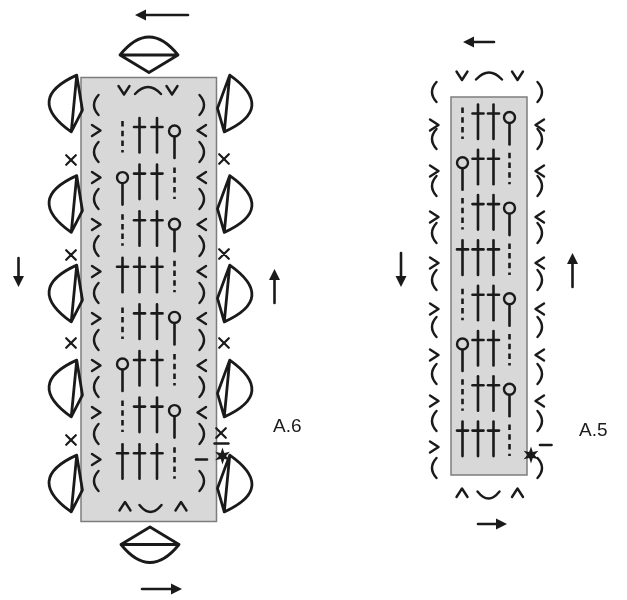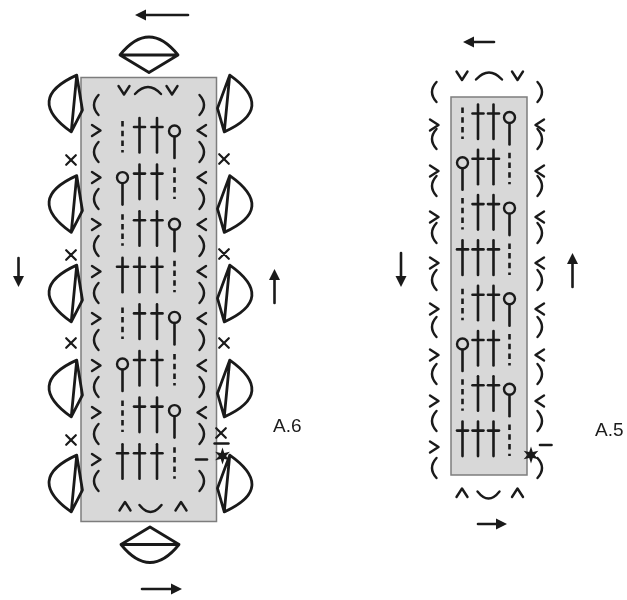--- a/index.html
+++ b/index.html
@@ -375,14 +375,14 @@
         <polygon points="463,42 474,36.5 474,47.5" fill="#1a1a1a"></polygon>
         <line x1="401" y1="253" x2="401" y2="278" fill="none" stroke="#1a1a1a" stroke-width="2.6" stroke-linecap="round" stroke-linejoin="round"></line>
         <polygon points="401,287 395.5,276 406.5,276" fill="#1a1a1a"></polygon>
         <line x1="572.5" y1="287" x2="572.5" y2="262" fill="none" stroke="#1a1a1a" stroke-width="2.6" stroke-linecap="round" stroke-linejoin="round"></line>
         <polygon points="572.5,253 567,264 578,264" fill="#1a1a1a"></polygon>
         <line x1="478" y1="524" x2="498" y2="524" fill="none" stroke="#1a1a1a" stroke-width="2.6" stroke-linecap="round" stroke-linejoin="round"></line>
         <polygon points="507,524 496,518.5 496,529.5" fill="#1a1a1a"></polygon>
       </g>
     </svg>
   <div class="chart-label" id="label-A6" style="left: 273px; top: 415px; text-align: center;">A.6</div>
-  <div class="chart-label" id="label-A5" style="left: 579px; top: 419px; margin-left: 16px;">A.5</div>
+  <div class="chart-label" id="label-A5" style="left: 579px; top: 419px;">A.5</div>
 </div>
 
 </body></html>

